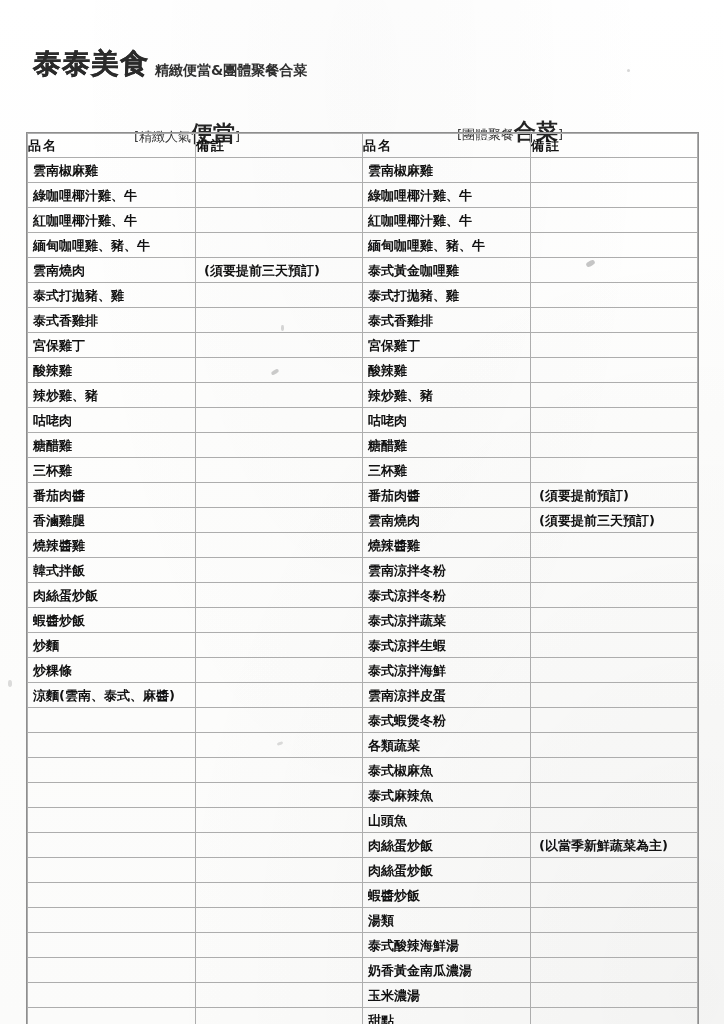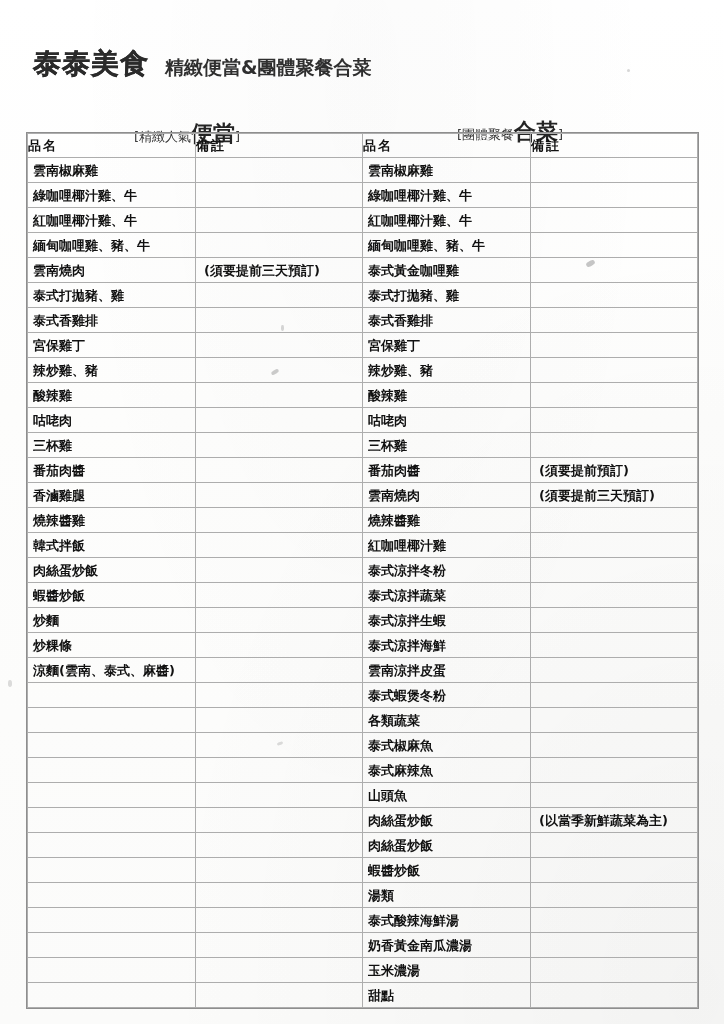--- a/index.html
+++ b/index.html
@@ -34,22 +34,22 @@
     display:flex;align-items:flex-end;
   }
   #brand{
     font-size:28px;font-weight:bold;letter-spacing:1px;
     line-height:1;
     color:#2b2b2b;
     -webkit-text-stroke:0.3px #2b2b2b;
     transform:skewX(-2deg);
   }
   #tagline{
-    font-size:19px;font-weight:bold;line-height:1;
-    margin-left:16px;margin-bottom:1px;
+    font-size:14px;font-weight:bold;line-height:1;
+    margin-left:6px;margin-bottom:1px;
     color:#2f2f2f;
   }
 
   .section-label{
     position:absolute;
     white-space:nowrap;
     display:flex;align-items:flex-end;
     line-height:1;
   }
   .section-label .bracket{
@@ -209,35 +209,41 @@
           <td class="name">泰式香雞排</td>
           <td class="note"></td>
         </tr>
         <tr>
           <td class="name">宮保雞丁</td>
           <td class="note"></td>
           <td class="name">宮保雞丁</td>
           <td class="note"></td>
         </tr>
         <tr>
+          <td class="name">酸辣雞</td>
+          <td class="note"></td>
+          <td class="name">酸辣雞</td>
+          <td class="note"></td>
+        </tr>
+        <tr>
           <td class="name">辣炒雞、豬</td>
           <td class="note"></td>
           <td class="name">辣炒雞、豬</td>
           <td class="note"></td>
         </tr>
         <tr>
-          <td class="name">酸辣雞</td>
-          <td class="note"></td>
-          <td class="name">酸辣雞</td>
-          <td class="note"></td>
-        </tr>
-        <tr>
           <td class="name">咕咾肉</td>
           <td class="note"></td>
           <td class="name">咕咾肉</td>
+          <td class="note"></td>
+        </tr>
+        <tr>
+          <td class="name">糖醋雞</td>
+          <td class="note"></td>
+          <td class="name">糖醋雞</td>
           <td class="note"></td>
         </tr>
         <tr>
           <td class="name">三杯雞</td>
           <td class="note"></td>
           <td class="name">三杯雞</td>
           <td class="note"></td>
         </tr>
         <tr>
           <td class="name">番茄肉醬</td>
@@ -253,21 +259,21 @@
         </tr>
         <tr>
           <td class="name">燒辣醬雞</td>
           <td class="note"></td>
           <td class="name">燒辣醬雞</td>
           <td class="note"></td>
         </tr>
         <tr>
           <td class="name">韓式拌飯</td>
           <td class="note"></td>
-          <td class="name">紅咖哩椰汁雞</td>
+          <td class="name">雲南涼拌冬粉</td>
           <td class="note"></td>
         </tr>
         <tr>
           <td class="name">肉絲蛋炒飯</td>
           <td class="note"></td>
           <td class="name">泰式涼拌冬粉</td>
           <td class="note"></td>
         </tr>
         <tr>
           <td class="name">蝦醬炒飯</td>

